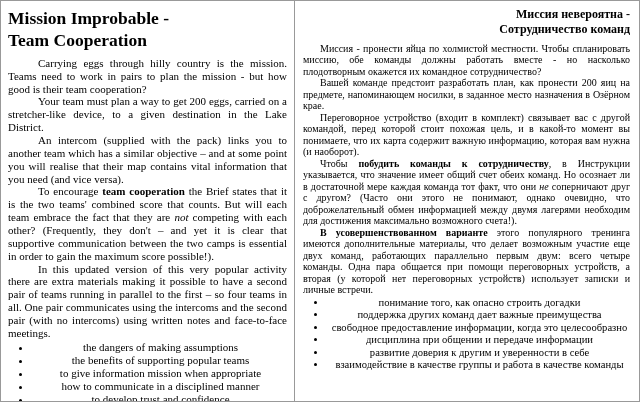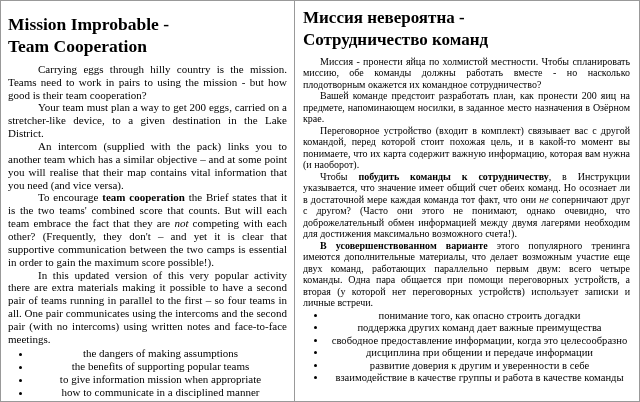--- a/index.html
+++ b/index.html
@@ -14,34 +14,34 @@
     font-family: "Liberation Serif", "DejaVu Serif", serif;
     overflow: hidden;
   }
   .col {
     box-sizing: border-box;
     overflow: hidden;
   }
   .col-left {
     width: 294px;
     border-right: 1px solid #999999;
-    padding: 12px 7px 2px 7px;
+    padding: 6px 7px 2px 7px;
   }
   .col-right {
     flex: 1;
     padding: 6px 9px 2px 8px;
   }
   .title {
     font-weight: bold;
     font-size: 17.5px;
     line-height: 1.28;
     white-space: pre-line;
     margin: 0 0 5px 0;
   }
-  .col-right .title { font-size: 17px; }
+  .col-right .title { font-size: 12px; text-align: right; }
   .para {
     margin: 0;
     font-size: 11px;
     line-height: 1.17;
     text-align: justify;
   }
   .col-left .para { text-indent: 30px; }
   .col-right .para { text-indent: 17px; font-size: 10px; line-height: 1.15; }
   ul.bullets {
     margin: 1px 0 0 0;
@@ -55,21 +55,21 @@
   ul.bullets li { padding-left: 2px; }
 </style>
 </head>
 <body>
 
 <div class="doc">
 
   <div class="col col-left">
     <h1 class="title">Mission Improbable -
 Team Cooperation</h1>
-    <p class="para"><span>Carrying eggs through hilly country is the mission. Teams need to work in pairs to using the mission - but how good is their team cooperation?</span></p>
+    <p class="para"><span>Carrying eggs through hilly country is the mission. Teams need to work in pairs to plan the mission - but how good is their team cooperation?</span></p>
     <p class="para"><span>Your team must plan a way to get 200 eggs, carried on a stretcher-like device, to a given destination in the Lake District.</span></p>
     <p class="para"><span>An intercom (supplied with the pack) links you to another team which has a similar objective – and at some point you will realise that their map contains vital information that you need (and vice versa).</span></p>
     <p class="para"><span>To encourage </span><span style="font-weight: bold;">team cooperation</span><span> the Brief states that it is the two teams' combined score that counts. But will each team embrace the fact that they are </span><span style="font-style: italic;">not</span><span> competing with each other? (Frequently, they don't – and yet it is clear that supportive communication between the two camps is essential in order to gain the maximum score possible!).</span></p>
     <p class="para"><span style="font-weight: normal;">In this updated version</span><span> of this very popular activity there are extra materials making it possible to have a second pair of teams running in parallel to the first – so four teams in all. One pair communicates using the intercoms and the second pair (with no intercoms) using written notes and face-to-face meetings.</span></p>
     <ul class="bullets">
       <li>the dangers of making assumptions</li>
       <li>the benefits of supporting popular teams</li>
       <li>to give information mission when appropriate</li>
       <li>how to communicate in a disciplined manner</li>
       <li>to develop trust and confidence</li>

